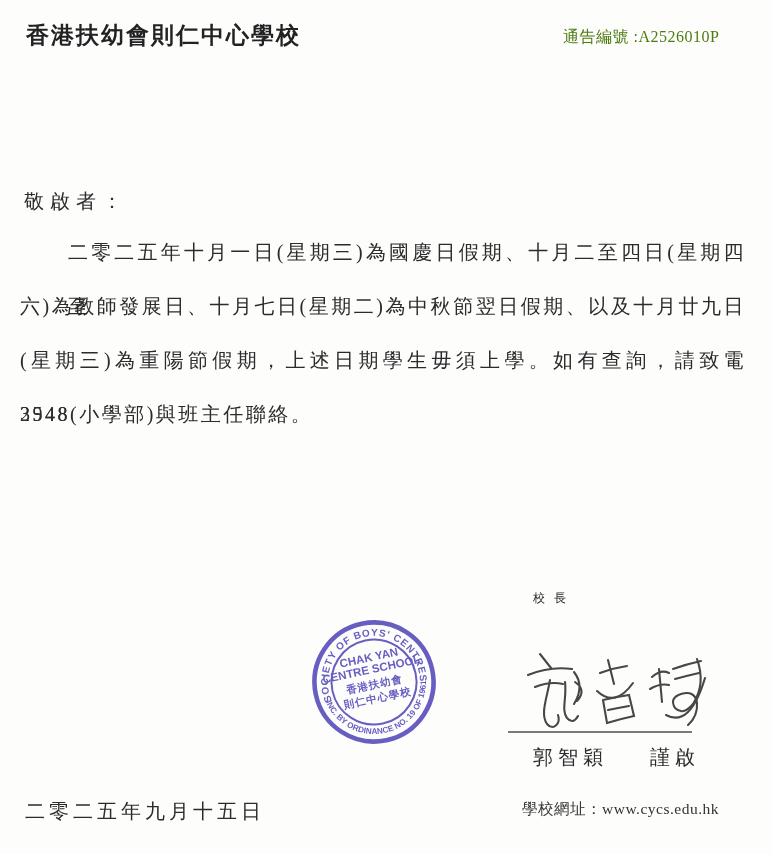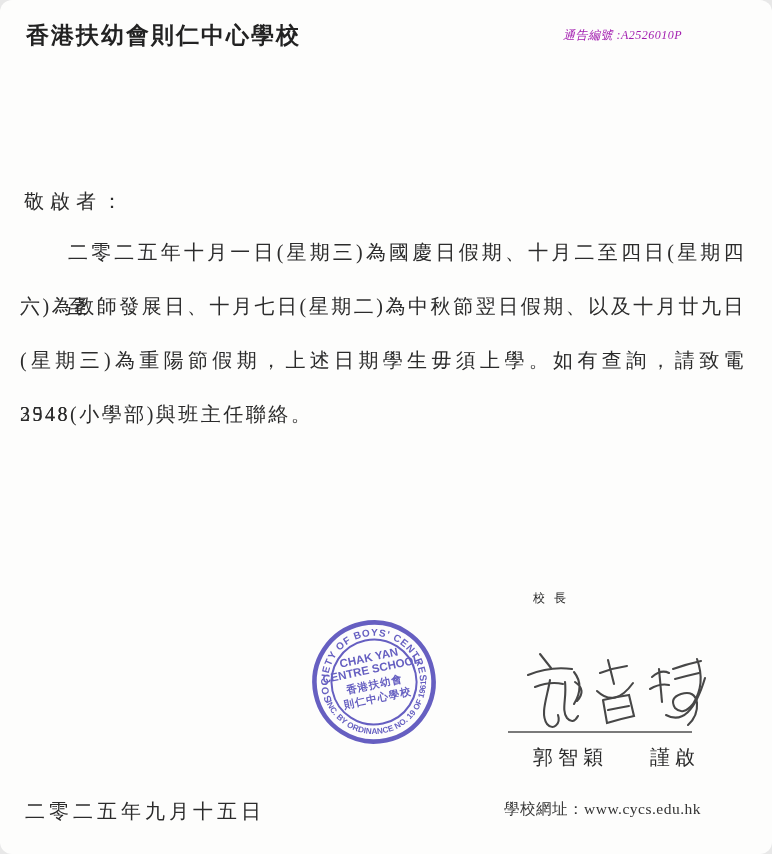--- a/index.html
+++ b/index.html
@@ -1,26 +1,26 @@
 <!DOCTYPE html>
 <html><head>
 <meta charset="utf-8">
 <style>
   html,body{margin:0;padding:0;background:#e8e8e8;}
   .page{
     position:relative;width:772px;height:854px;margin:0 auto;
     background:#fdfdfc;overflow:hidden;
-    font-family:"Liberation Serif","DejaVu Serif",serif;color:#2b2b2b;border-radius:12px;
+    font-family:"Liberation Serif","DejaVu Serif",serif;color:#2b2b2b;
   }
   .school-name{
     position:absolute;left:26px;top:20px;font-size:23px;font-weight:bold;
     letter-spacing:2px;color:#222;
   }
   .notice-no{
-    position:absolute;left:563px;top:27px;font-size:12px;letter-spacing:.5px;color:#a21caf;font-style:italic;
+    position:absolute;left:563px;top:27px;font-size:16px;letter-spacing:.5px;color:#4d7c0f;
   }
   .doc-title{
     position:absolute;left:0;top:117px;width:100%;text-align:center;
   }
   .doc-title span{
     display:inline-block;font-size:21px;letter-spacing:8px;color:#222;
     padding:0 4px 5px 10px;border-bottom:2px solid #2a2a2a;
   }
   .salutation{
     position:absolute;left:24px;top:188px;font-size:20px;letter-spacing:6px;
@@ -41,21 +41,21 @@
     position:absolute;left:508px;top:731px;width:184px;height:2px;background:#7a7a7a;
   }
   .name-row{
     position:absolute;left:533px;top:744px;display:flex;gap:42px;
     font-size:20px;letter-spacing:5px;
   }
   .footer-date{
     position:absolute;left:25px;top:798px;font-size:20px;letter-spacing:4px;
   }
   .footer-site{
-    position:absolute;left:504px;top:799px;font-size:15.5px;letter-spacing:.5px;color:#333;
+    position:absolute;left:522px;top:799px;font-size:15.5px;letter-spacing:.5px;color:#333;
   }
   .stamp text{font-family:"Liberation Sans","DejaVu Sans",sans-serif;font-weight:bold;}
 </style>
 </head>
 <body>
 
 <div class="page">
 
   <div class="school-name">香港扶幼會則仁中心學校</div>
 

